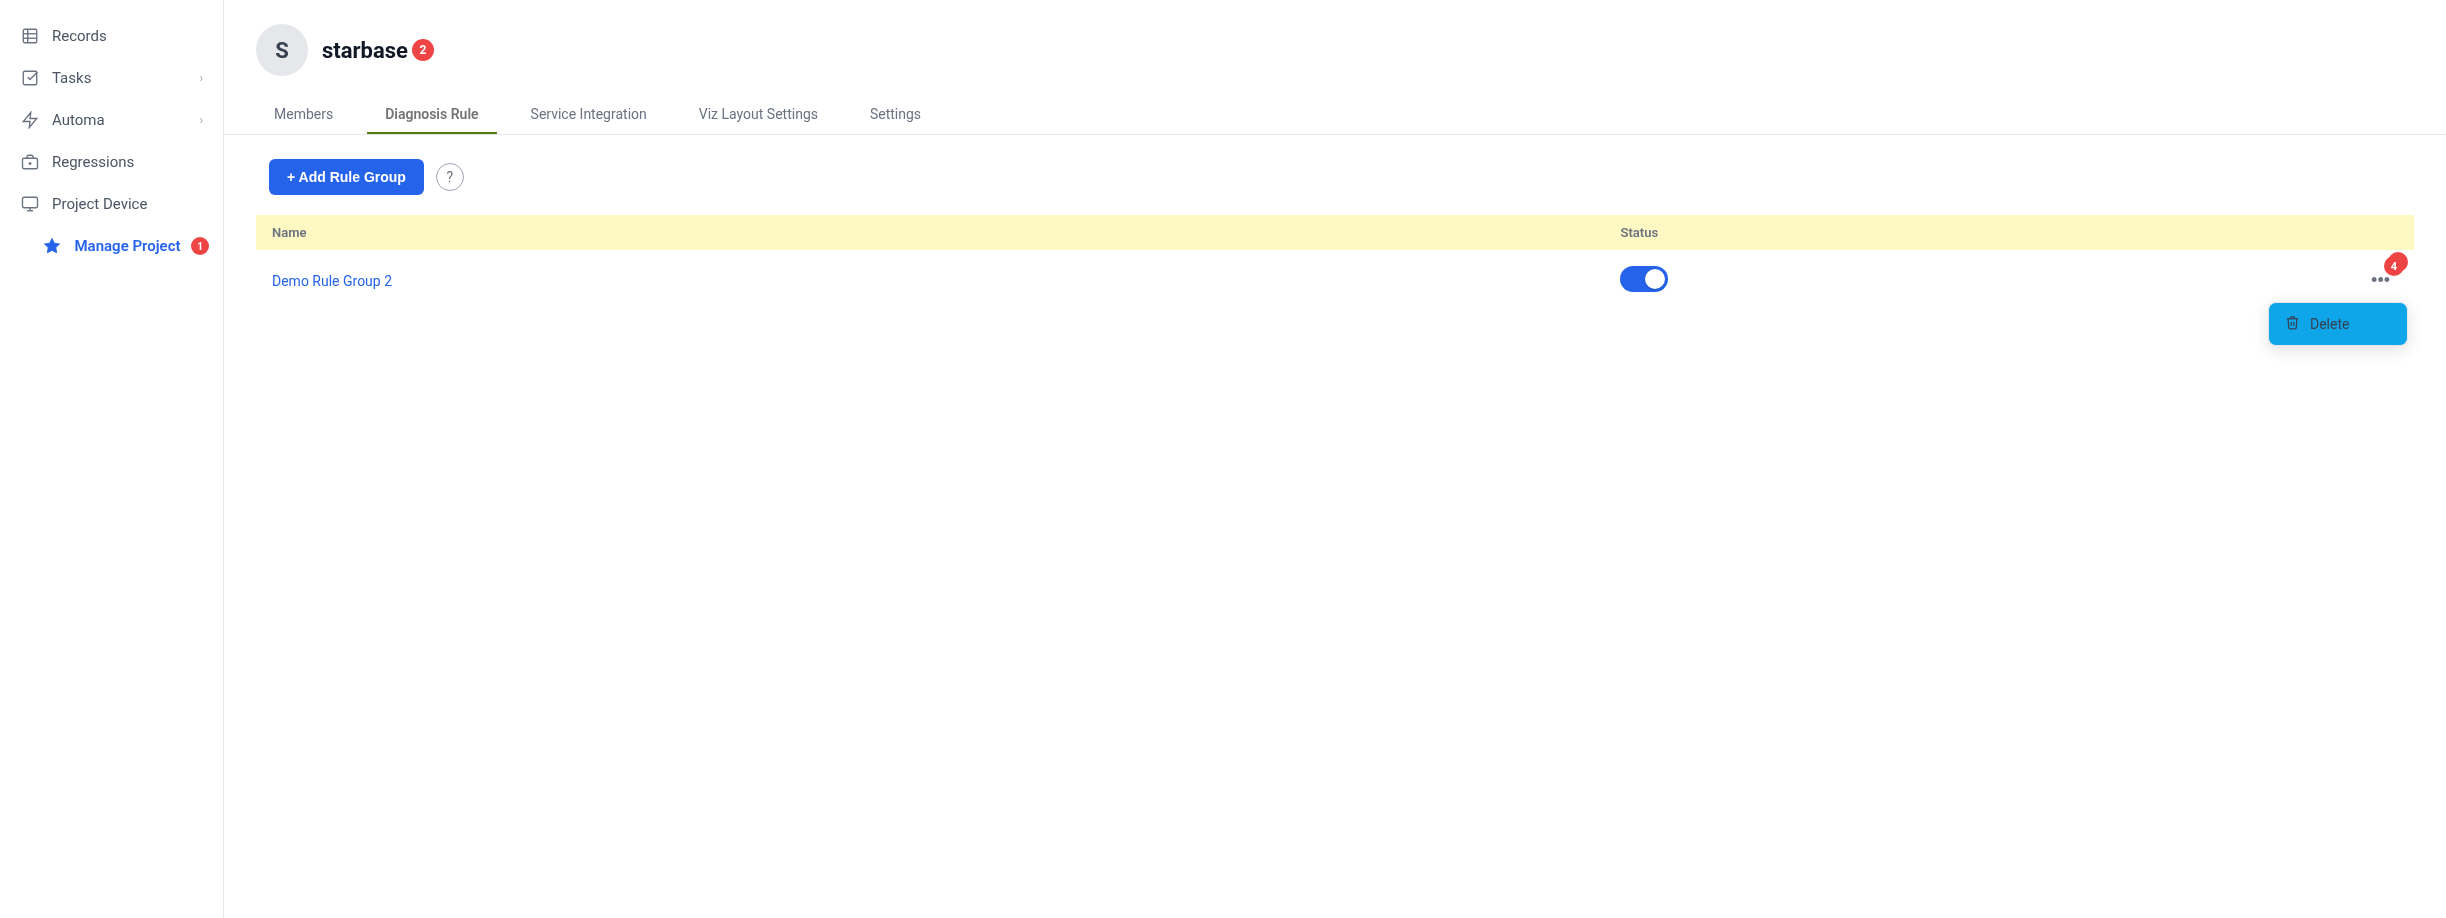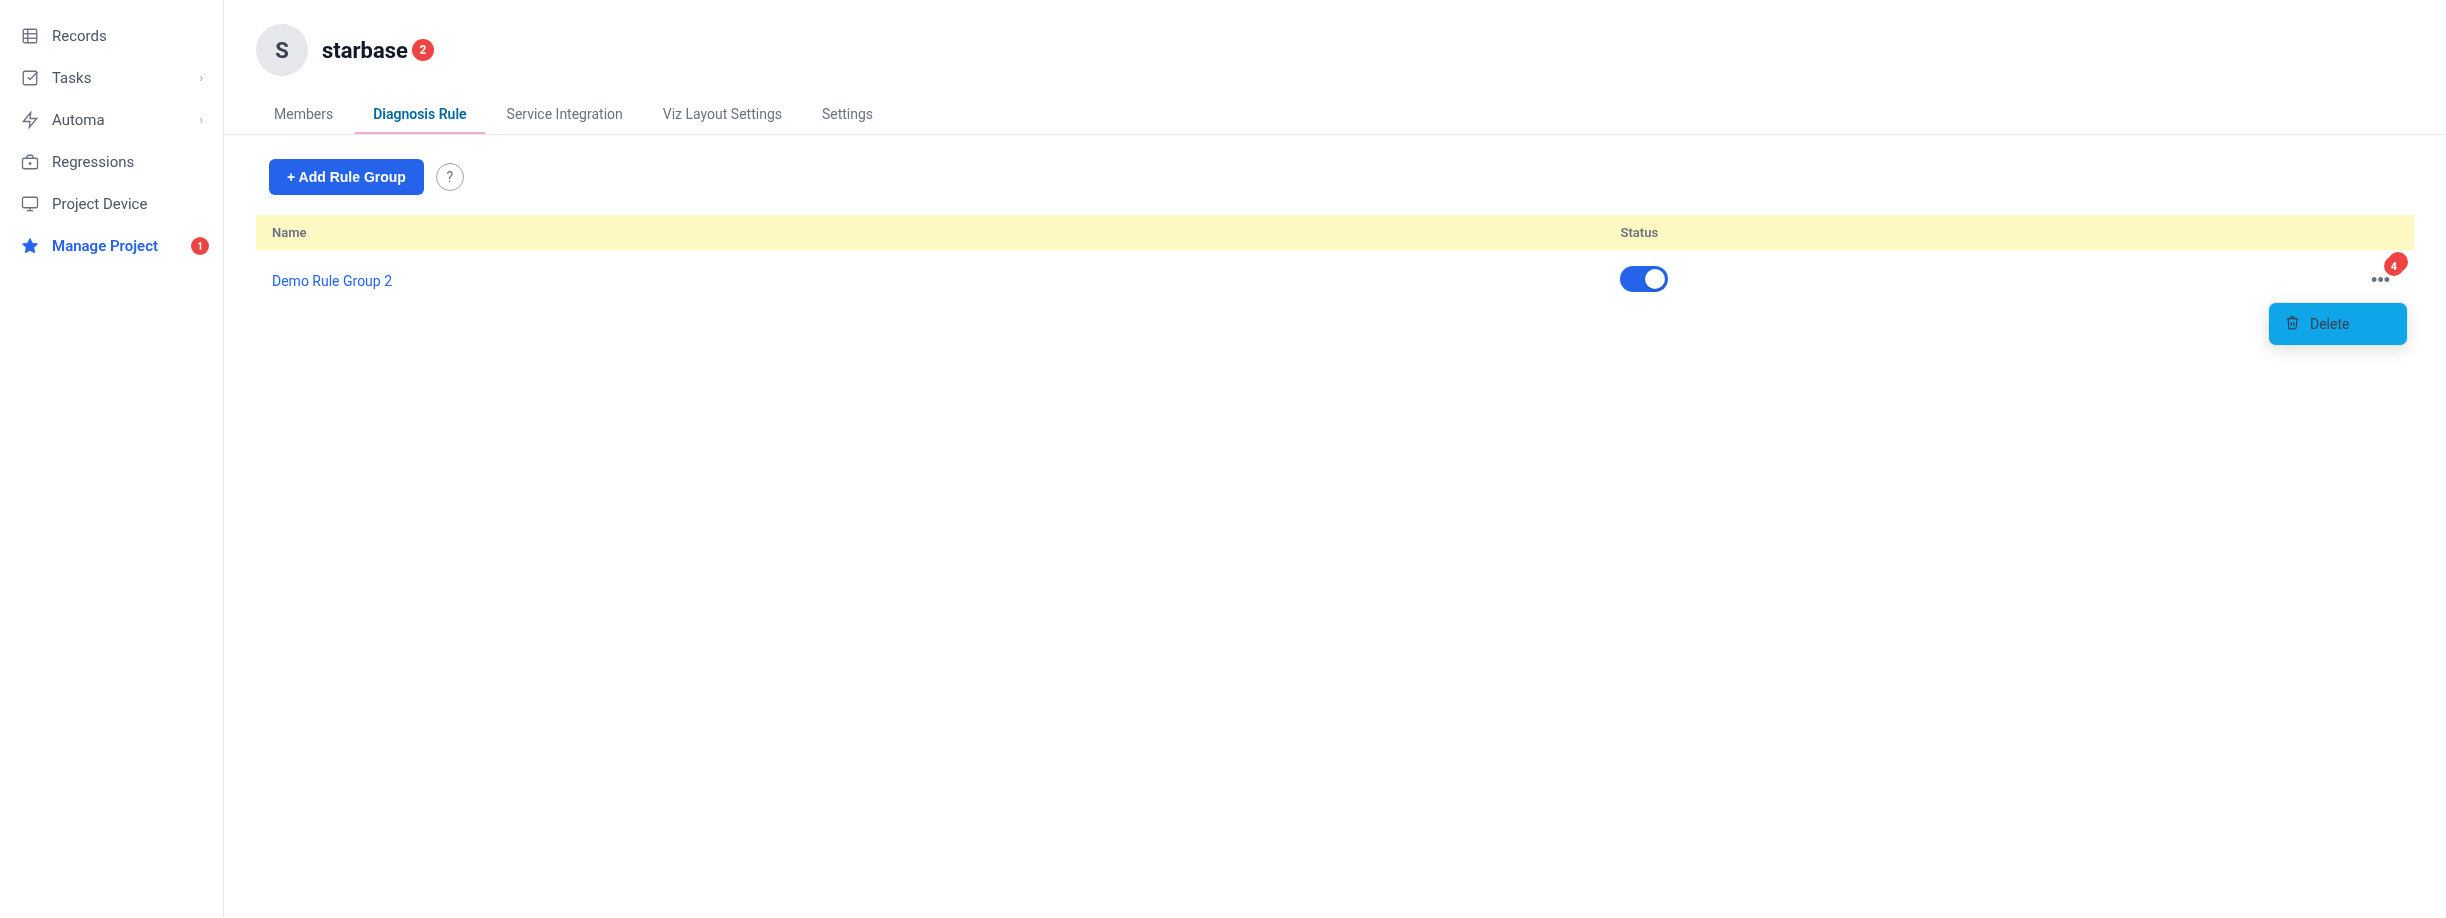--- a/index.html
+++ b/index.html
@@ -28,20 +28,21 @@
       padding: 10px 20px;
       cursor: pointer;
       color: #4b5563;
       font-size: 15px;
       gap: 12px;
       position: relative;
     }
     .sidebar-item.active {
       color: #2563eb;
       font-weight: 600;
+      justify-content: center;
     }
     .sidebar-item .icon {
       width: 20px;
       height: 20px;
       display: flex;
       align-items: center;
       justify-content: center;
       color: #6b7280;
       flex-shrink: 0;
     }
@@ -103,33 +104,33 @@
       font-size: 12px;
       display: flex;
       align-items: center;
       justify-content: center;
       font-weight: 700;
     }
 
     
     .tabs {
       display: flex;
-      gap: 4px;
+      gap: 16px;
     }
     .tab {
       padding: 10px 18px;
       font-size: 14px;
       color: #6b7280;
       cursor: pointer;
       border-bottom: 2px solid transparent;
       white-space: nowrap;
     }
     .tab.active {
-      color: #0369a1;
-      border-bottom: 2px solid #f9a8d4;
+      color: #737373;
+      border-bottom: 2px solid #4d7c0f;
       font-weight: 600;
     }
 
     
     .content {
       padding: 24px 32px;
     }
 
     
     .add-rule-btn {

